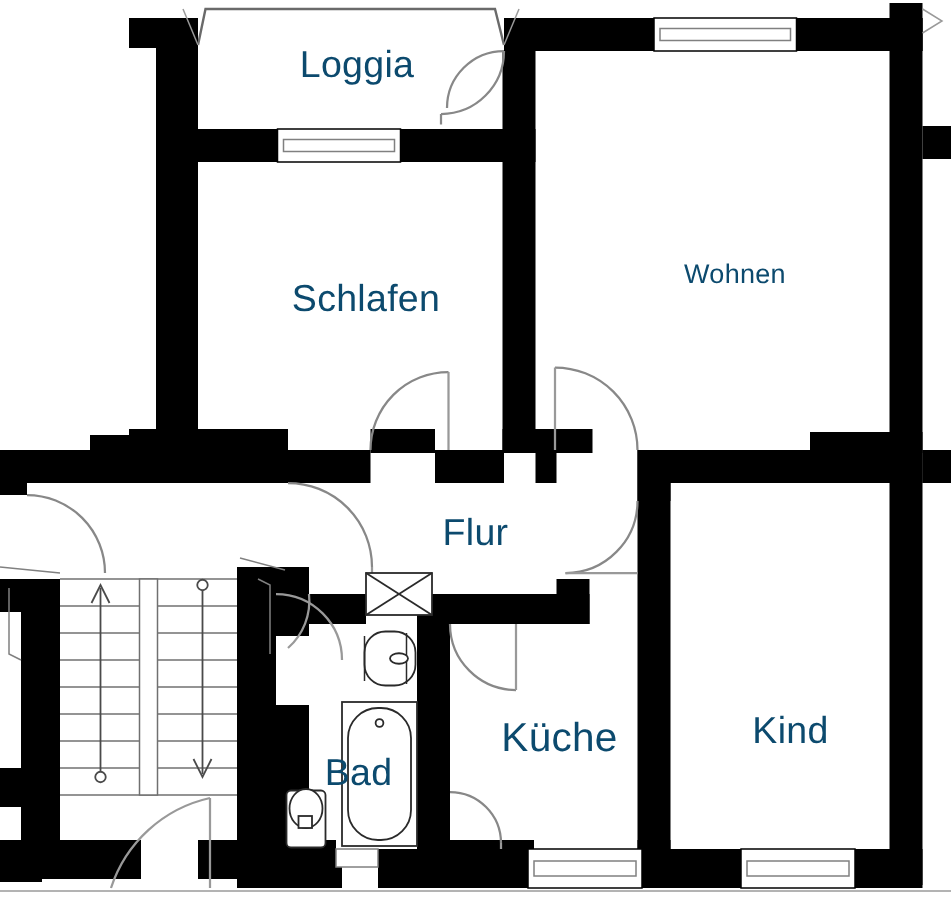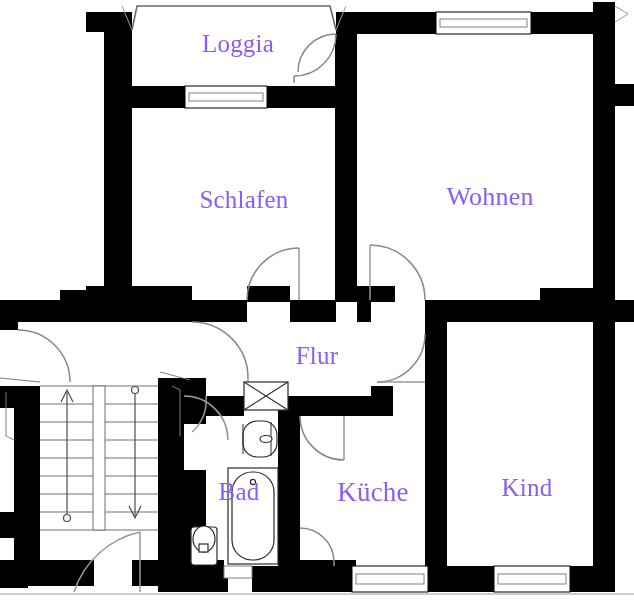--- a/index.html
+++ b/index.html
@@ -18,22 +18,22 @@
   #plan-svg {
     position: absolute;
     top: 0;
     left: 0;
     width: 634px;
     height: 600px;
     display: block;
   }
   .room-label {
     position: absolute;
-    color: #8b5cf6;
-    font-family: Liberation Serif, serif;
+    color: #0c4a6e;
+    font-family: Liberation Sans, sans-serif;
     font-size: 25px;
     font-weight: 400;
     letter-spacing: 0.2px;
     white-space: nowrap;
     transform: translate(-50%, -50%);
     user-select: none;
   }
 </style>
 </head>
 <body>
@@ -276,25 +276,25 @@
     <g stroke="#9a9a9a" stroke-width="1" fill="none">
       <line x1="0" y1="594" x2="634" y2="594"></line>
       <path d="M 615,6 L 628,14 L 615,22"></path>
       <path d="M 122,6 L 132,30"></path>
       <path d="M 336,30 L 346,6"></path>
     </g>
   </svg>
 
   <div class="room-label" style="left: 238px; top: 44px; font-size: 25px;">Loggia</div>
 
-  <div class="room-label" style="left: 490px; top: 197px; font-size: 26px;">Wohnen</div>
+  <div class="room-label" style="left: 490px; top: 183px; font-size: 18px;">Wohnen</div>
 
   <div class="room-label" style="left: 231px; top: 200px; font-size: 25px; margin-left: 13px;">Schlafen</div>
 
   <div class="room-label" style="left: 317px; top: 356px; font-size: 25px;">Flur</div>
 
-  <div class="room-label" style="left: 239px; top: 492px; font-size: 25px;">Bad</div>
+  <div class="room-label" style="left: 239px; top: 516px; font-size: 25px;">Bad</div>
 
   <div class="room-label" style="left: 373px; top: 492px; font-size: 27px;">Küche</div>
 
   <div class="room-label" style="left: 527px; top: 488px; font-size: 25px;">Kind</div>
 
 </div>
 
 </body></html>

